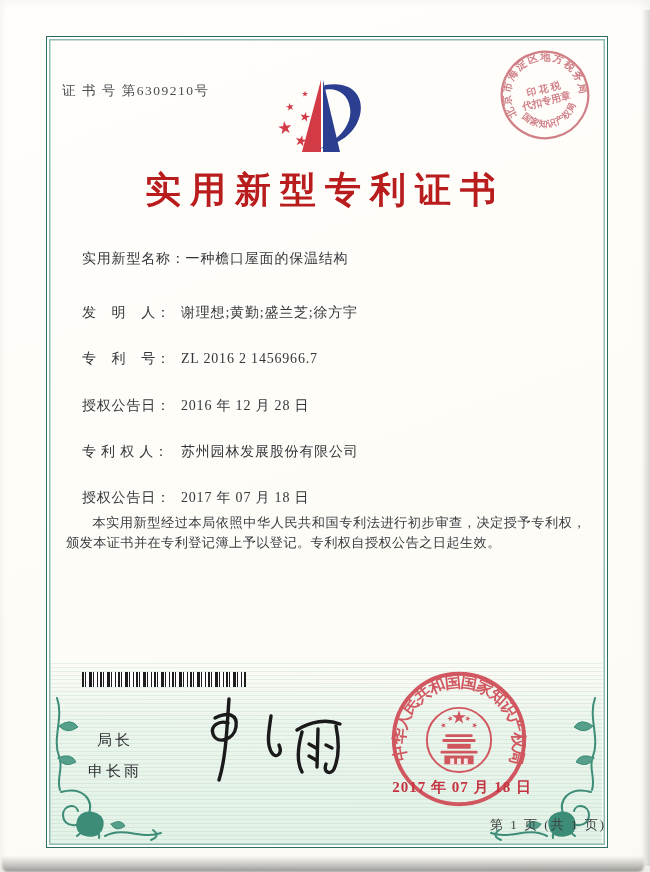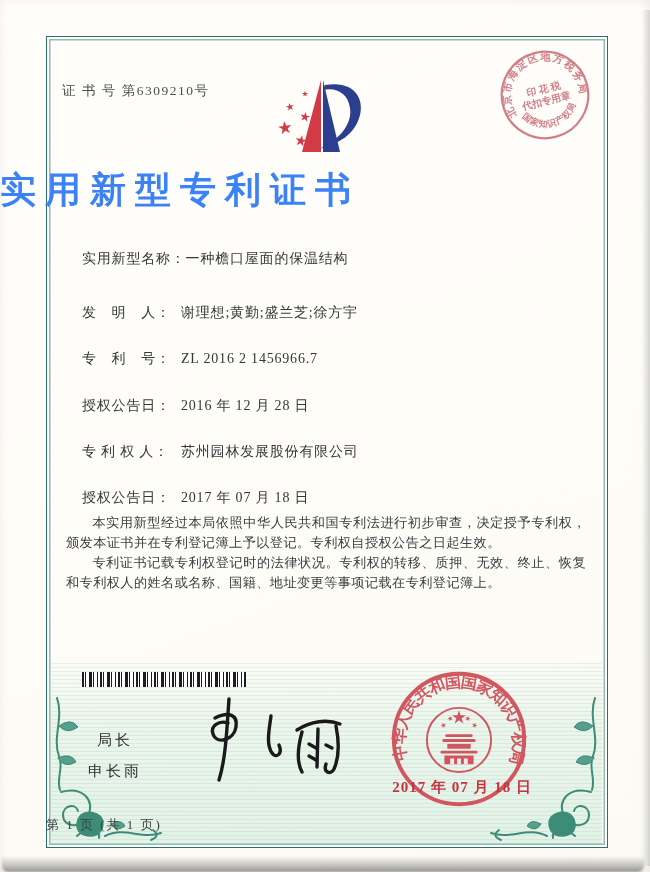--- a/index.html
+++ b/index.html
@@ -34,22 +34,22 @@
   }
   .cert-no{
     position:absolute;left:62px;top:82px;font-size:13.5px;color:#4c4f52;letter-spacing:1.5px;
   }
   .logo{position:absolute;left:272px;top:78px;width:92px;height:80px;}
   .tax-stamp{
     position:absolute;left:498px;top:48px;width:94px;height:94px;
     transform:rotate(-14deg);opacity:.85;
   }
   .title{
-    position:absolute;left:0;right:0;top:166px;
-    font-size:36px;font-weight:600;color:#3b82f6;letter-spacing:9px;
+    position:absolute;left:0;right:0;top:166px;text-align:center;
+    font-size:36px;font-weight:600;color:#b91c1c;letter-spacing:9px;
   }
   .fields{position:absolute;left:82px;top:0;width:480px;}
   .field{position:absolute;left:0;white-space:nowrap;font-size:14px;color:#34373a;letter-spacing:.8px;}
   .flabel{display:inline-block;min-width:99px;white-space:pre;}
   .fvalue{white-space:pre;}
   .f0{top:250px}.f1{top:304px}.f2{top:350px}.f3{top:397px}.f4{top:443px}.f5{top:489px}
   .legal{
     position:absolute;left:66px;top:513px;width:520px;
     font-size:13.2px;line-height:20px;color:#3a3d40;text-align:justify;
   }
@@ -69,21 +69,21 @@
     font-family:"Liberation Sans","DejaVu Sans",sans-serif;
     font-size:15px;color:#2d2f31;letter-spacing:3px;line-height:31px;text-align:center;
   }
   .signature{position:absolute;left:185px;top:688px;width:170px;height:100px;}
   .seal{position:absolute;left:386px;top:666px;width:146px;height:146px;opacity:.92;}
   .seal-date{
     position:absolute;left:392px;top:778px;width:140px;text-align:center;
     font-size:15px;font-weight:700;color:#c53240;letter-spacing:1px;white-space:nowrap;
   }
   .footer{
-    position:absolute;left:46px;width:560px;top:816px;text-align:left;
+    position:absolute;left:46px;width:560px;top:816px;text-align:right;
     font-size:13px;color:#3c3f41;letter-spacing:2px;
   }
   .flourish{position:absolute;width:118px;height:150px;}
   .flourish.left{left:47px;top:696px;}
   .flourish.right{right:45px;top:696px;transform:scaleX(-1);}
 </style>
 </head>
 <body>
 
 <div class="paper"></div>
@@ -167,21 +167,20 @@
   <div class="field f4">
     <span class="flabel">专 利 权 人：</span><span class="fvalue">苏州园林发展股份有限公司</span>
   </div>
   <div class="field f5">
     <span class="flabel">授权公告日：</span><span class="fvalue">2017 年 07 月 18 日</span>
   </div>
 </div>
 
 <div class="legal">
   <p>本实用新型经过本局依照中华人民共和国专利法进行初步审查，决定授予专利权，颁发本证书并在专利登记簿上予以登记。专利权自授权公告之日起生效。</p>
-  <p>专利证书记载专利权登记时的法律状况。专利权的转移、质押、无效、终止、恢复和专利权人的姓名或名称、国籍、地址变更等事项记载在专利登记簿上。</p>
 </div>
 
 <div class="barcode"></div>
 
 <div class="signer">
   <div>局长</div>
   <div>申长雨</div>
 </div>
 
 <svg class="signature" viewBox="0 0 170 100">

